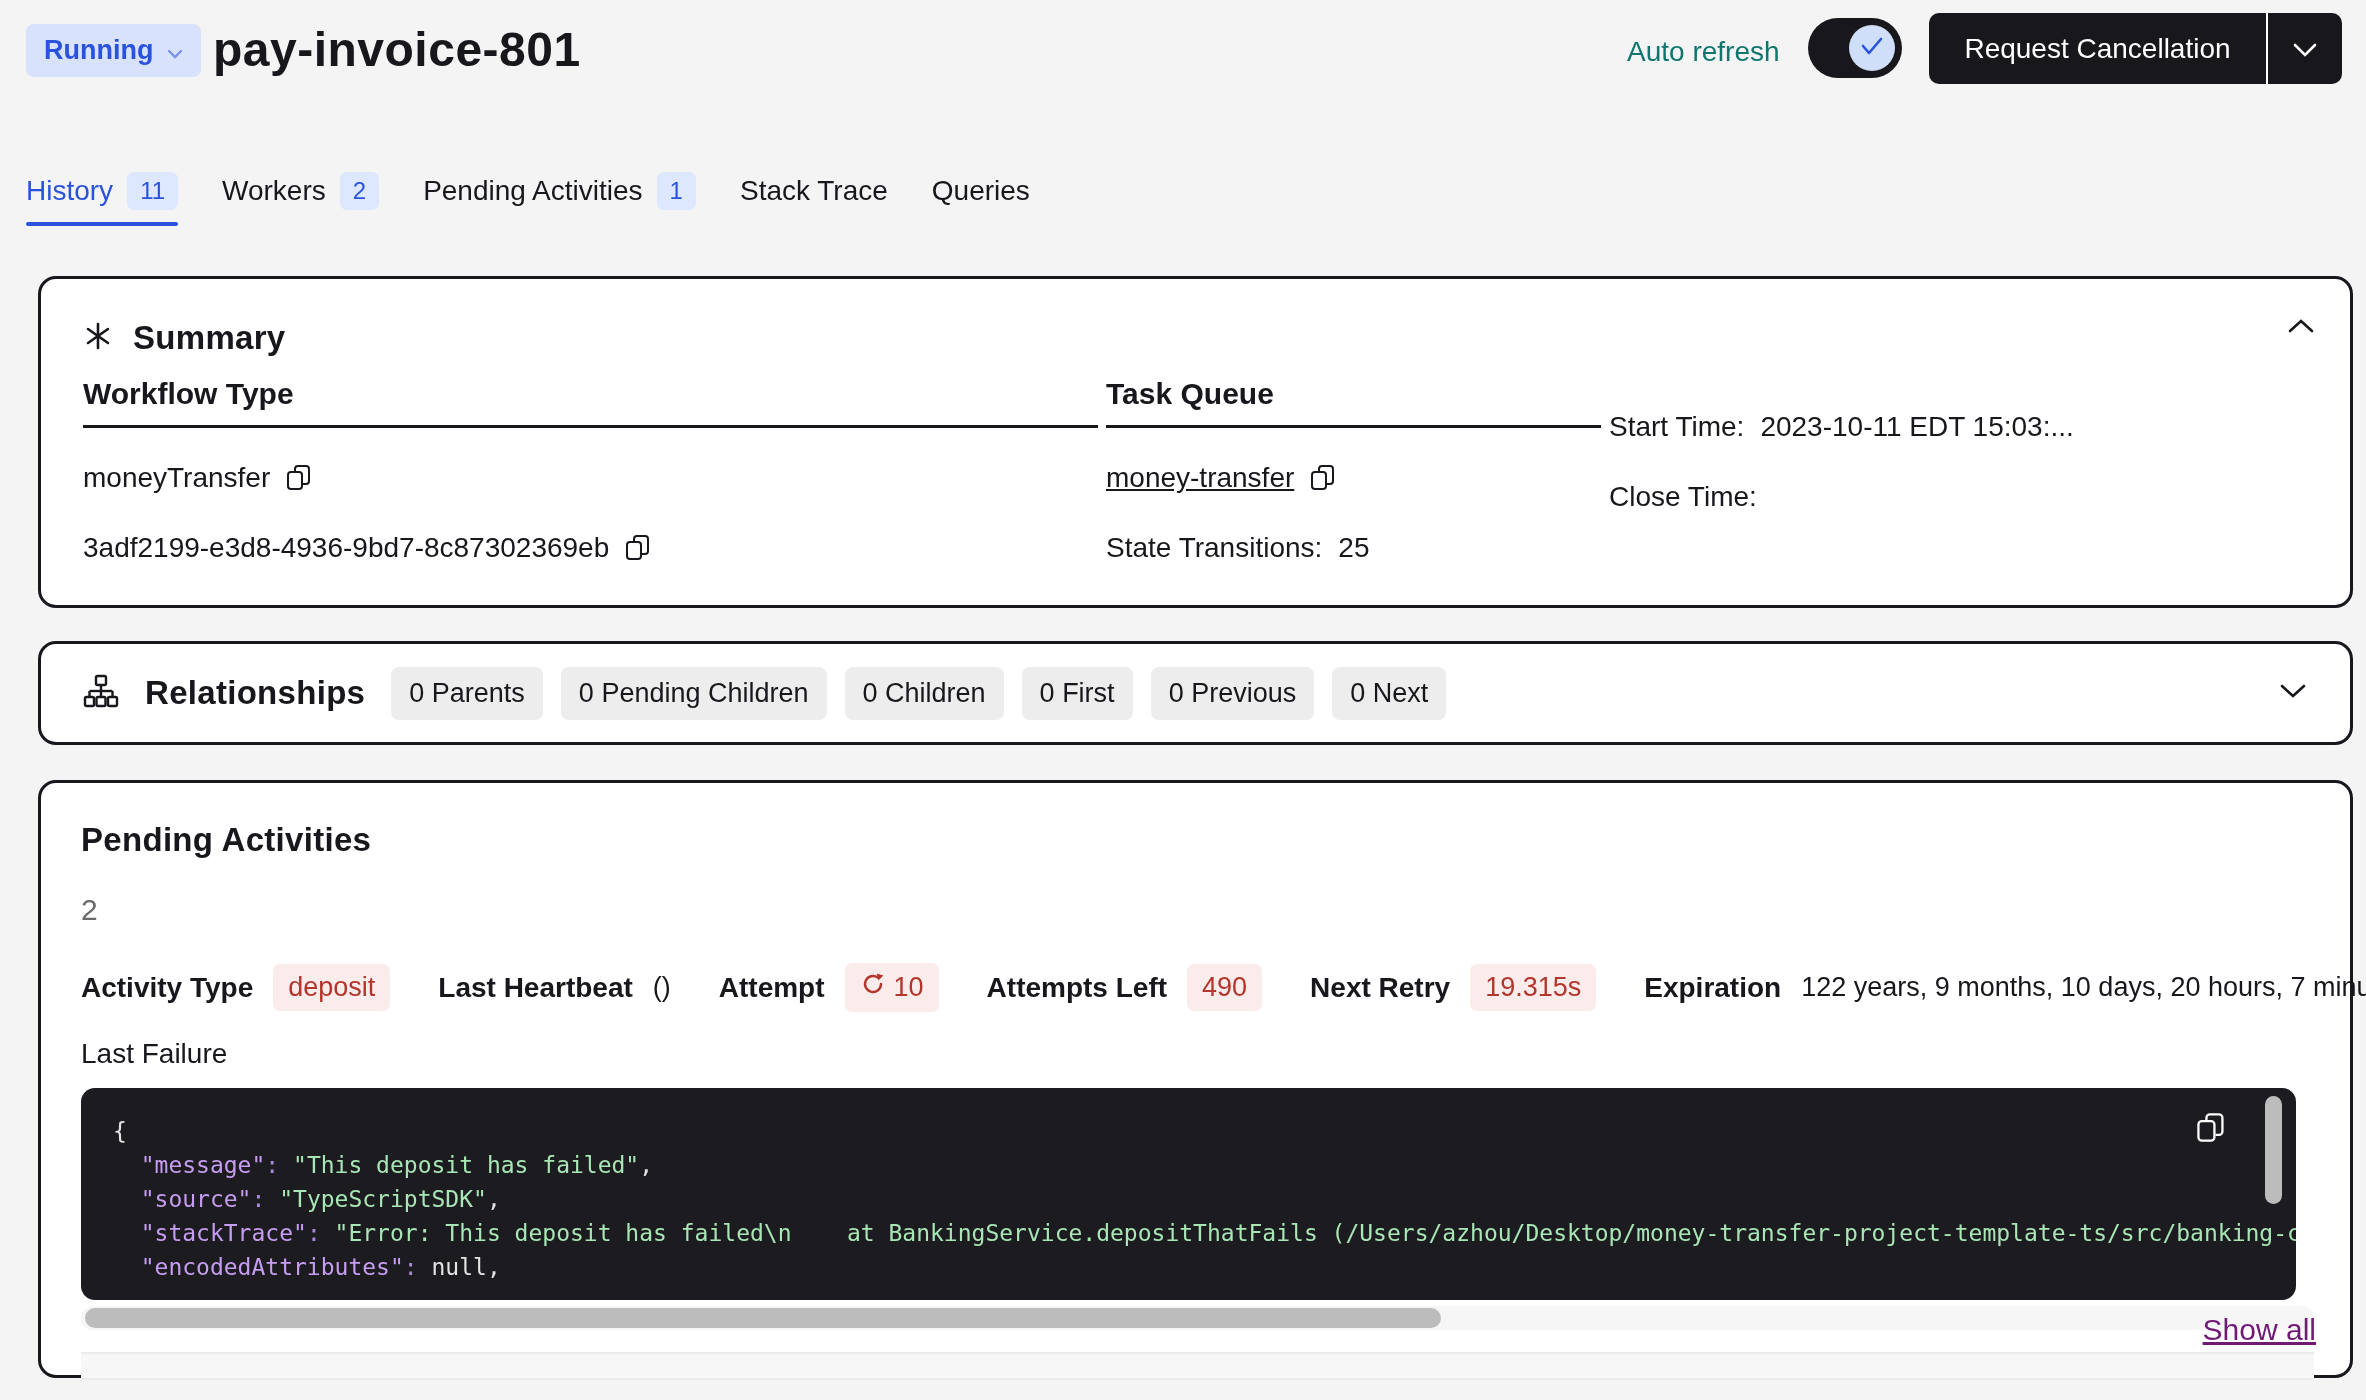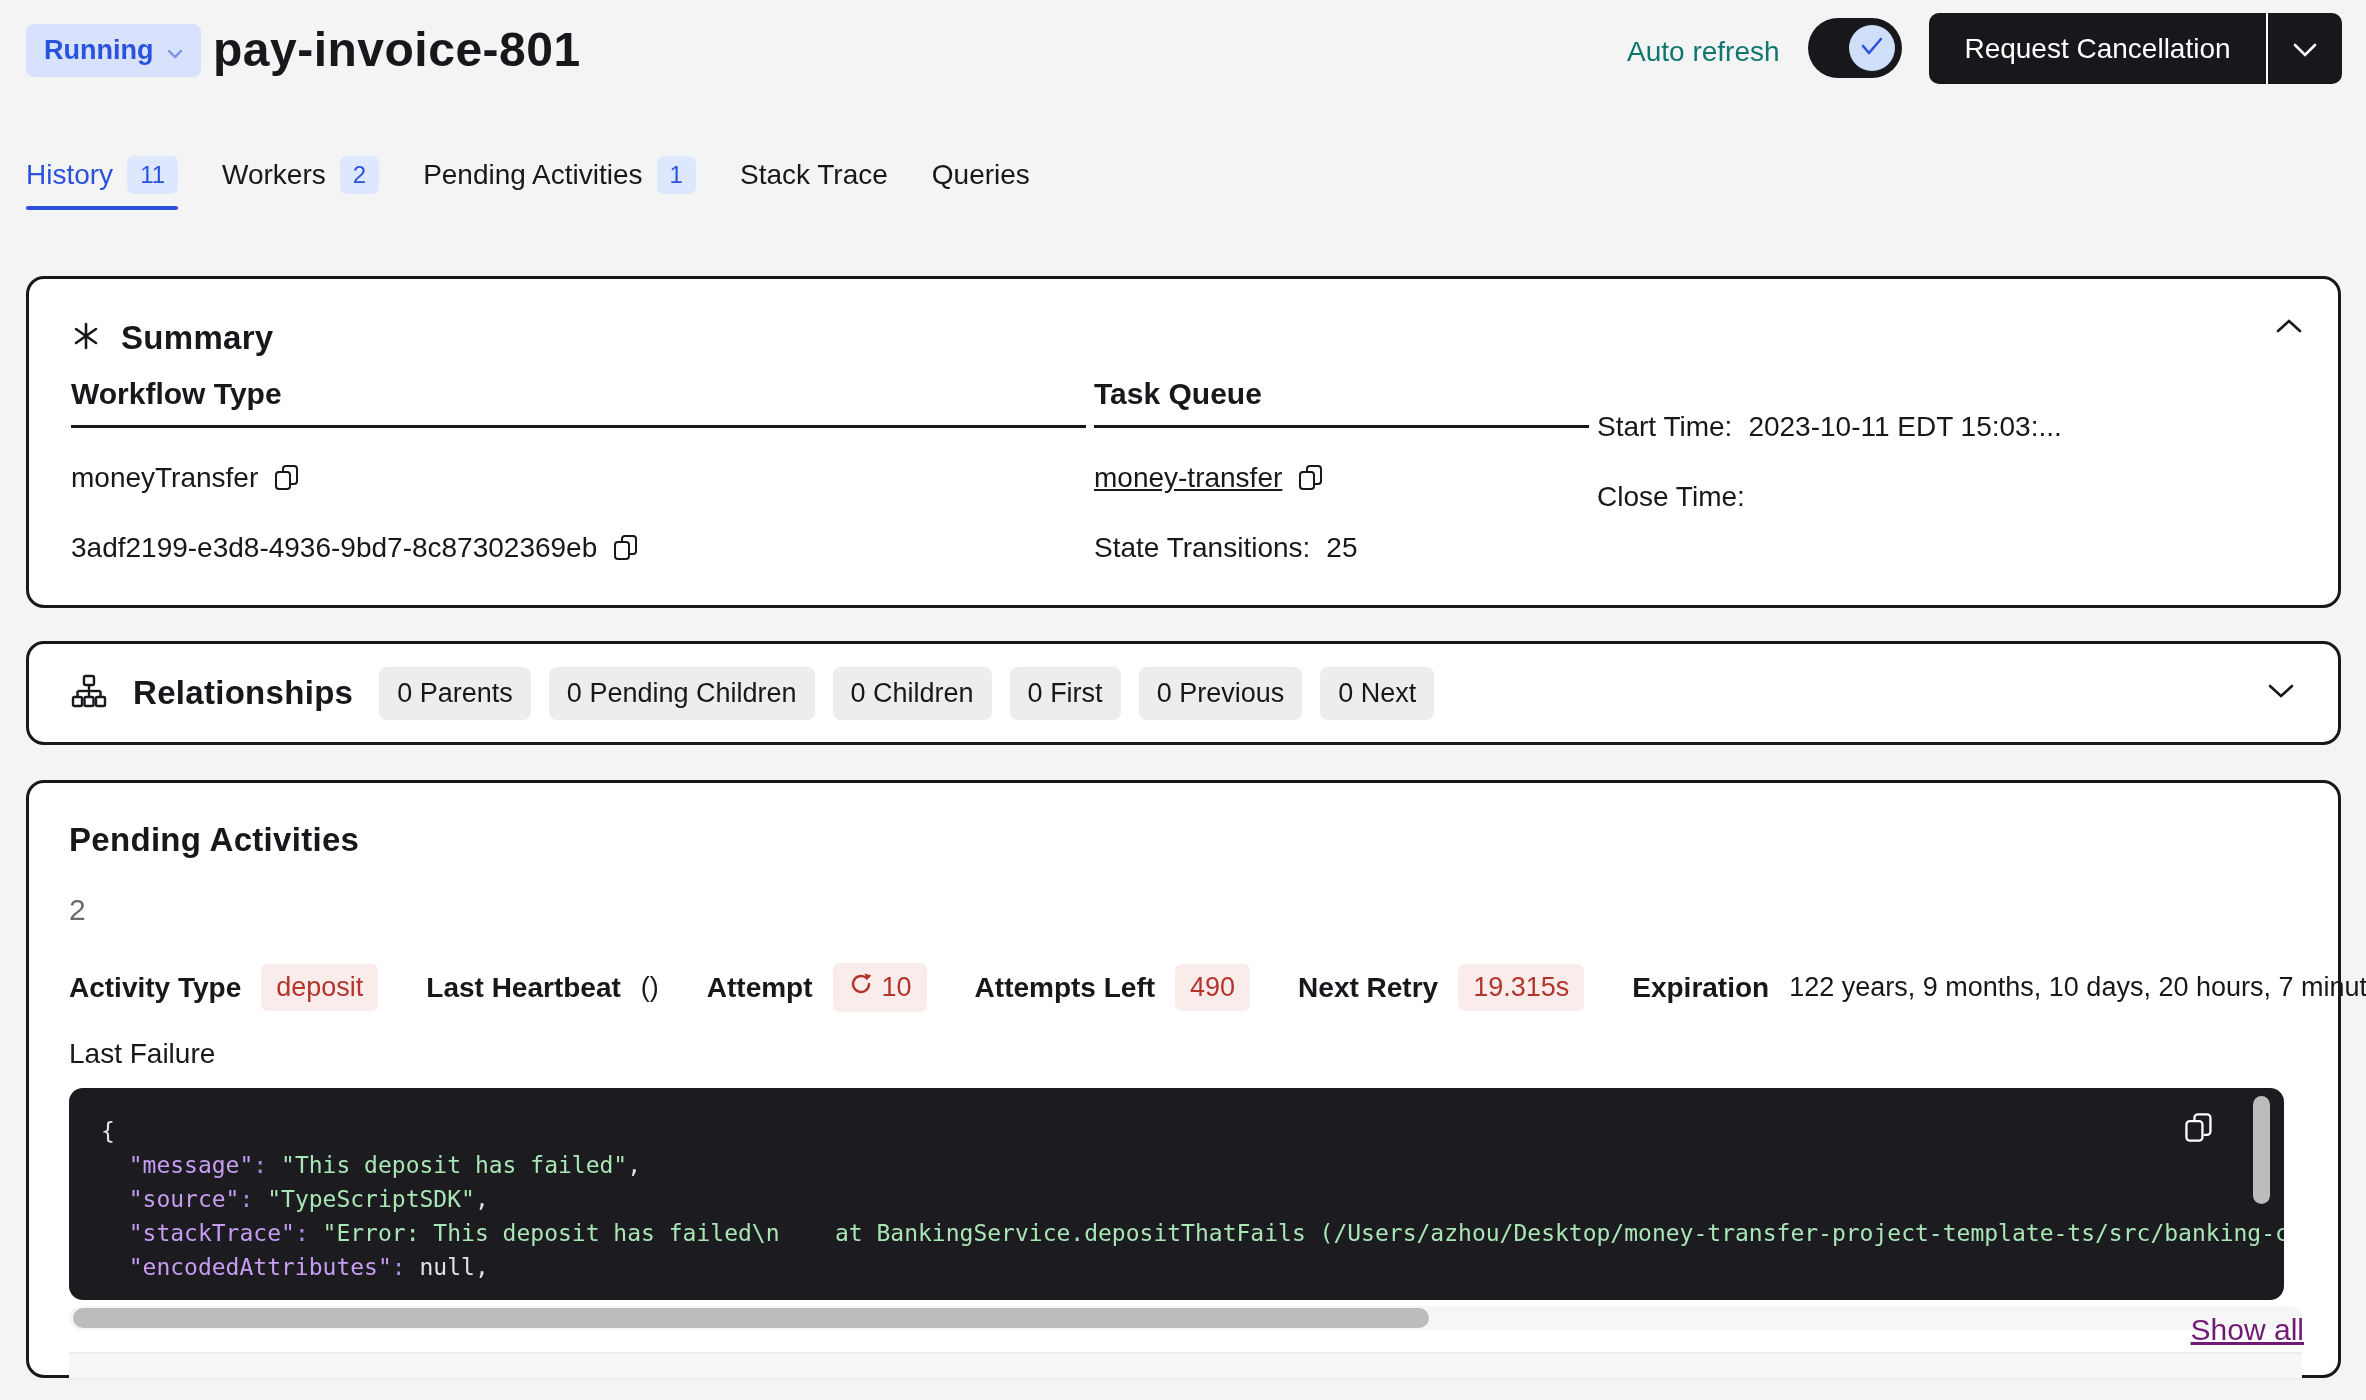--- a/index.html
+++ b/index.html
@@ -52,38 +52,38 @@
     flex: 1; display: flex; align-items: center; justify-content: center;
     padding: 0 26px; white-space: nowrap;
   }
   .cancel-btn .divider { width: 2px; background: #fff; }
   .cancel-btn .caret {
     width: 74px; display: flex; align-items: center; justify-content: center;
   }
 
   
   .tabs {
-    position: absolute; left: 26px; top: 156px;
+    position: absolute; left: 26px; top: 172px;
     display: flex; gap: 44px; align-items: center;
     font-size: 28px;
   }
   .tab { display: flex; align-items: center; gap: 14px; position: relative; padding-bottom: 16px; cursor: pointer; color: #17171c; }
   .tab .count {
     background: #dde7fd; color: #2a53dd;
     font-size: 24px; padding: 5px 13px; border-radius: 7px;
   }
   .tab.active { color: #2a53dd; }
   .tab.active::after {
     content: ""; position: absolute; left: 0; right: 0; bottom: 0;
     height: 4px; background: #2a53dd; border-radius: 2px;
   }
 
   
   .panel {
-    position: absolute; left: 26px; width: 2315px;
+    position: absolute; left: 38px; width: 2315px;
     background: #fff; border: 3px solid #17171c; border-radius: 18px;
   }
   .panel-summary { top: 276px; height: 332px; padding: 40px 42px; }
   .panel-relationships { top: 641px; height: 104px; display: flex; align-items: center; padding: 0 42px; gap: 26px; }
   .panel-pending { top: 780px; height: 598px; padding: 38px 40px; }
 
   .section-title { font-size: 33px; font-weight: 700; letter-spacing: .3px; }
   .summary-header { display: flex; align-items: center; gap: 20px; }
   .panel-chevron { position: absolute; right: 34px; top: 38px; cursor: pointer; }
   .rel-chevron { margin-left: auto; cursor: pointer; }

